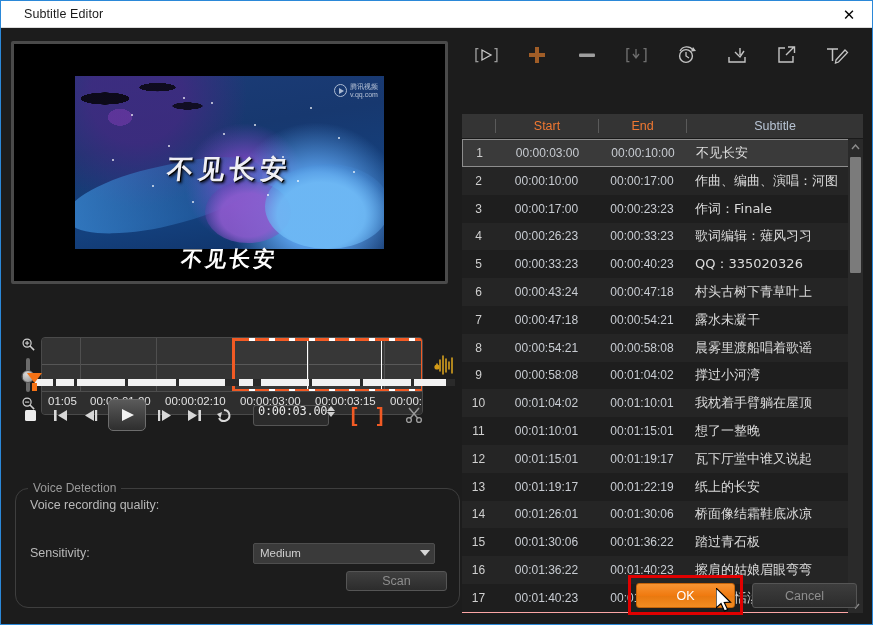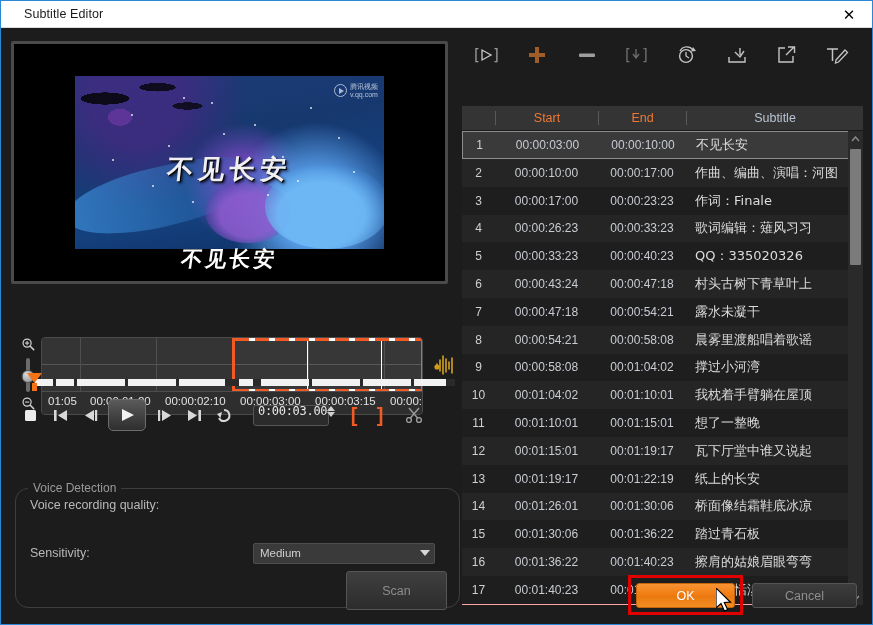--- a/index.html
+++ b/index.html
@@ -290,21 +290,21 @@
     border: 1px solid #4e4e4e;
     border-radius: 2px;
     display: flex; align-items: center;
     padding: 0 4px 0 6px;
     cursor: pointer;
   }
   .combo .cv { flex: 1; font-size: 11.5px; color: #cfcfcf; white-space: nowrap; overflow: hidden; }
   .caret { width: 0; height: 0; border-left: 5px solid transparent; border-right: 5px solid transparent; border-top: 6px solid #d6d6d6; }
   .scan-btn {
     position: absolute; right: 12px; top: 82px;
-    width: 101px; height: 39px;
+    width: 101px; height: 20px;
     background: linear-gradient(to bottom, #3f3f3f, #2c2c2c);
     border: 1px solid #555;
     border-radius: 3px;
     display: flex; align-items: center; justify-content: center;
     font-size: 12.5px; color: #8d8d8d;
     cursor: pointer;
   }
 
   
   .right-col {
@@ -316,21 +316,21 @@
     width: 402px; height: 42px;
     display: flex; align-items: center;
   }
   .tb-ico {
     width: 50px; height: 38px;
     display: flex; align-items: center; justify-content: center;
     cursor: pointer;
   }
 
   .table-wrap {
-    position: absolute; left: 0; top: 72px;
+    position: absolute; left: 0; top: 80px;
     width: 401px; height: 499px;
     background: #fca5a5;
   }
   .thead {
     display: flex; height: 25px;
     background: #343434;
     border-bottom: 1px solid #1a1a1a;
     align-items: center;
   }
   .th { font-size: 12.5px; text-align: center; }

